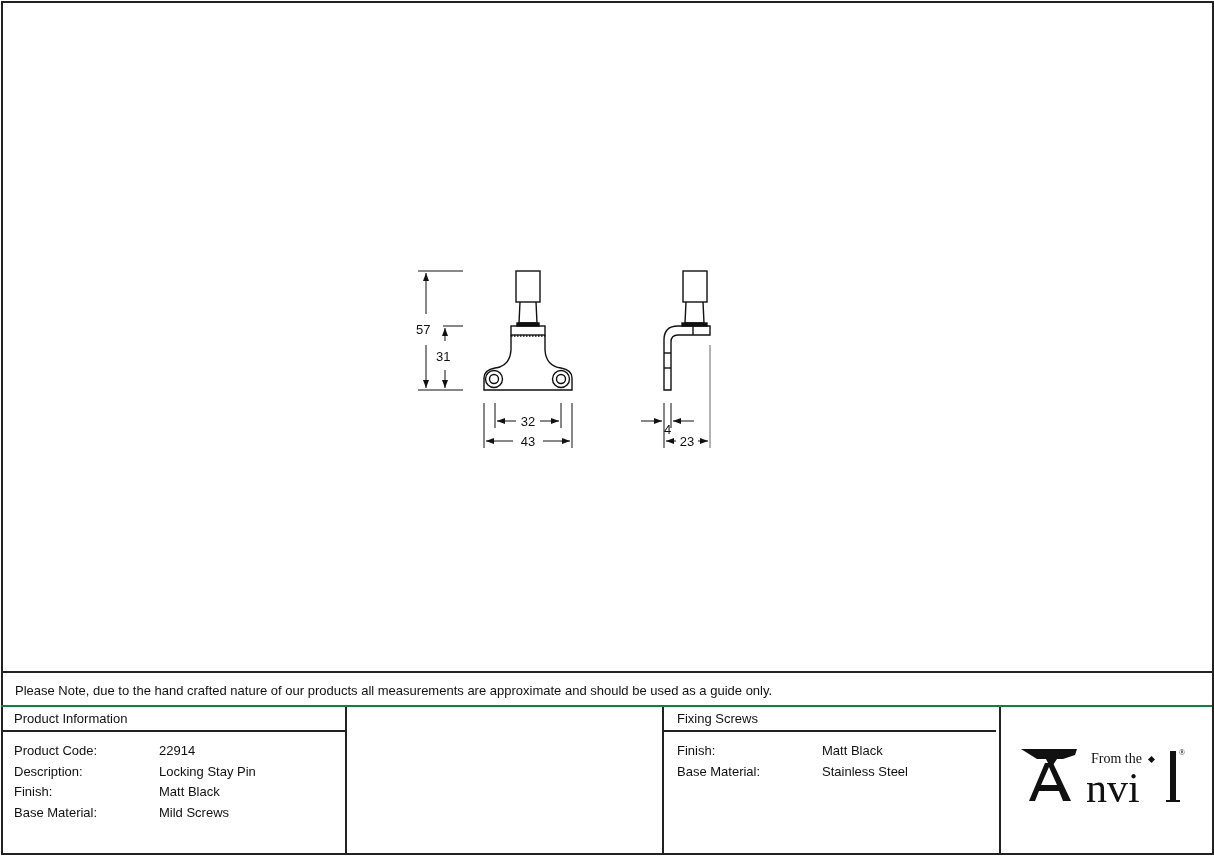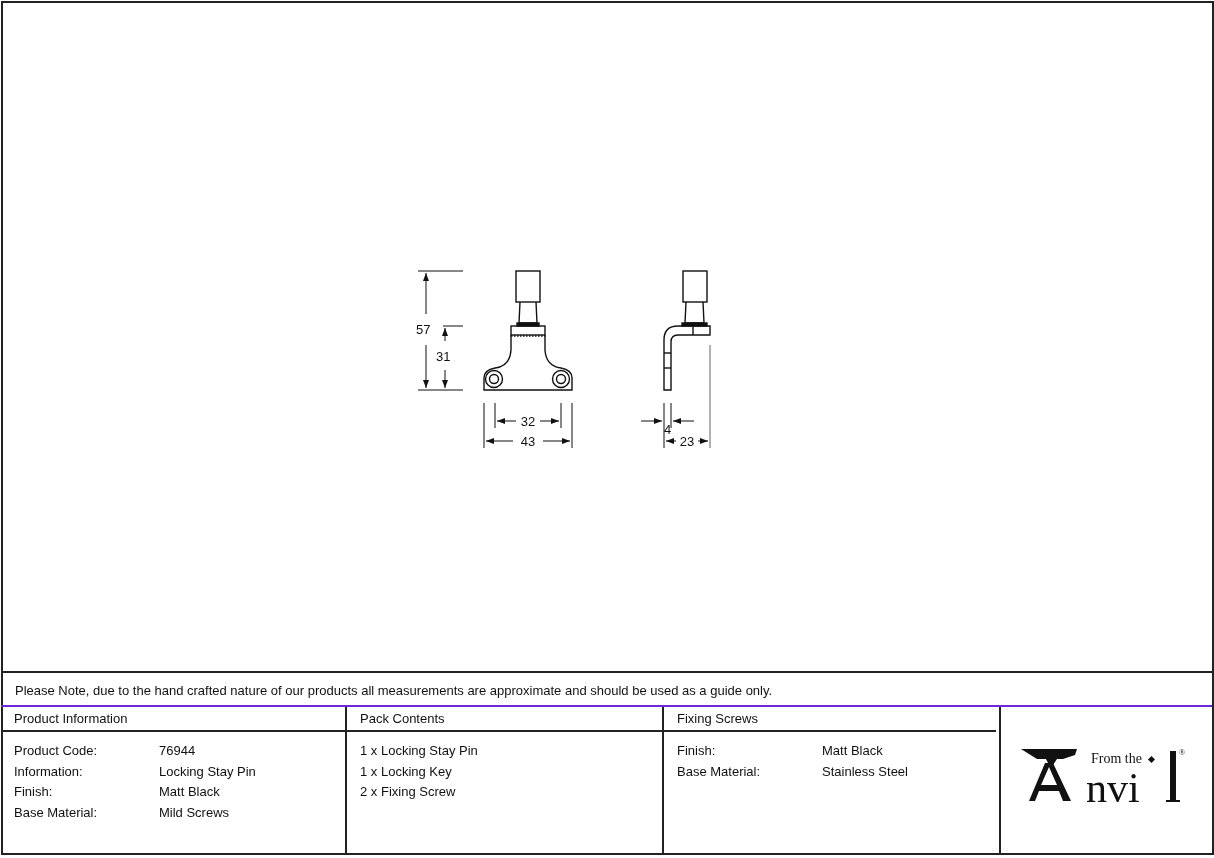--- a/index.html
+++ b/index.html
@@ -3,21 +3,21 @@
 <meta charset="utf-8">
 <style>
   html, body { margin:0; padding:0; background:#ffffff; }
   body { width:1214px; height:858px; position:relative; overflow:hidden;
          font-family:"Liberation Sans", "DejaVu Sans", sans-serif; color:#111; }
   .frame { position:absolute; left:1px; top:1px; width:1209px; height:850px;
            border:2px solid #222; box-sizing:content-box; }
   .drawing { position:absolute; left:0; top:0; width:1214px; height:670px; }
   .dim { font-size:13px; fill:#111; font-family:"Liberation Sans", sans-serif; }
   .note-row { position:absolute; left:1px; top:671px; width:1211px; height:36px;
-              border-top:2px solid #222; border-bottom:2px solid #6d28d9; box-sizing:border-box; }
+              border-top:2px solid #222; border-bottom:2px solid #15803d; box-sizing:border-box; }
   .note-text { position:absolute; left:14px; top:10px; font-size:13px; }
   .tbl { position:absolute; left:1px; top:707px; width:1211px; height:146px; }
   .col { position:absolute; top:0; height:146px; box-sizing:border-box; }
   .col-head { position:absolute; left:0; top:0; right:0; height:25px;
               border-bottom:2px solid #222; box-sizing:border-box; }
   .col-head span { position:absolute; left:13px; top:4px; font-size:13px; }
   .vline { position:absolute; top:0; width:2px; height:146px; background:#222; }
   .kv { position:absolute; left:13px; top:34px; font-size:13px; line-height:20.5px; }
   .kv .row { display:flex;gap:40px; }
   .kv .k { width:105px; }
@@ -112,48 +112,38 @@
 </div>
 
 <div class="tbl">
   <div class="col" style="left:0; width:345px;">
     <div class="col-head">
       <span>Product Information</span>
     </div>
     <div class="kv">
       <div class="row">
           <span class="k">Product Code:</span>
-          <span>76944</span>
+          <span>22914</span>
         </div>
       <div class="row">
-          <span class="k">Information:</span>
+          <span class="k">Description:</span>
           <span>Locking Stay Pin</span>
         </div>
       <div class="row">
           <span class="k">Finish:</span>
           <span>Matt Black</span>
         </div>
       <div class="row">
           <span class="k">Base Material:</span>
           <span>Mild Screws</span>
         </div>
     </div>
   </div>
   <div class="vline" style="left:344px;"></div>
 
-  <div class="col" style="left:346px; width:315px;">
-    <div class="col-head">
-      <span>Pack Contents</span>
-    </div>
-    <div class="list">
-      <div>1 x Locking Stay Pin</div>
-      <div>1 x Locking Key</div>
-      <div>2 x Fixing Screw</div>
-    </div>
-  </div>
   <div class="vline" style="left:661px;"></div>
 
   <div class="col" style="left:663px; width:332px;">
     <div class="col-head">
       <span>Fixing Screws</span>
     </div>
     <div class="kv">
       <div class="row">
           <span class="k">Finish:</span>
           <span>Matt Black</span>

